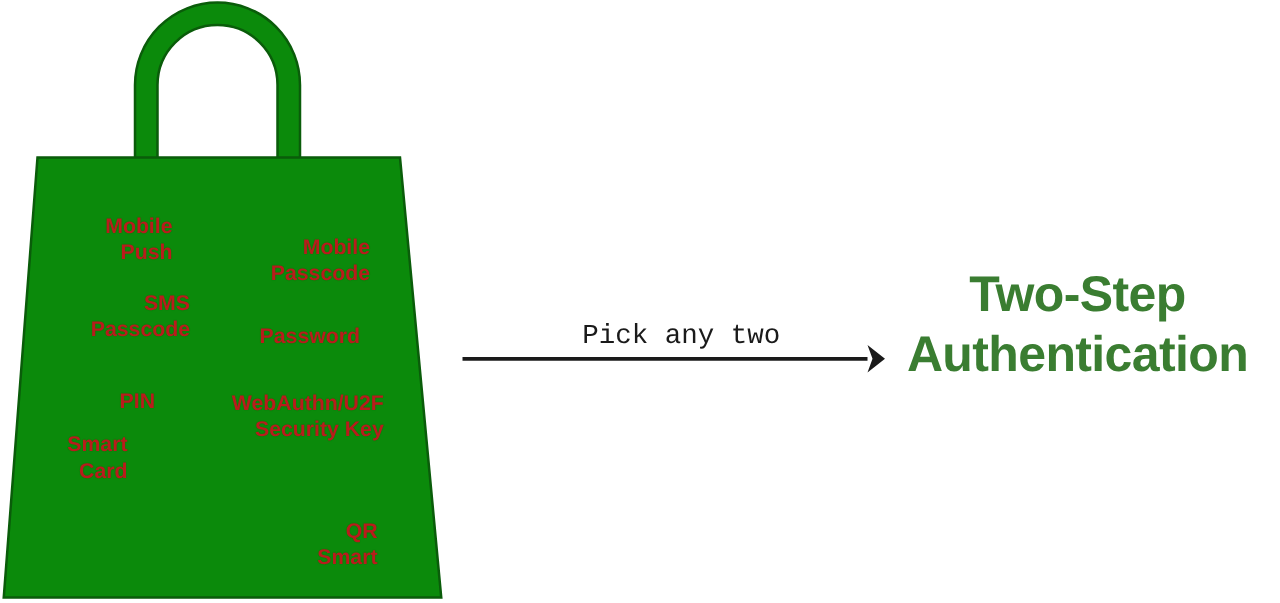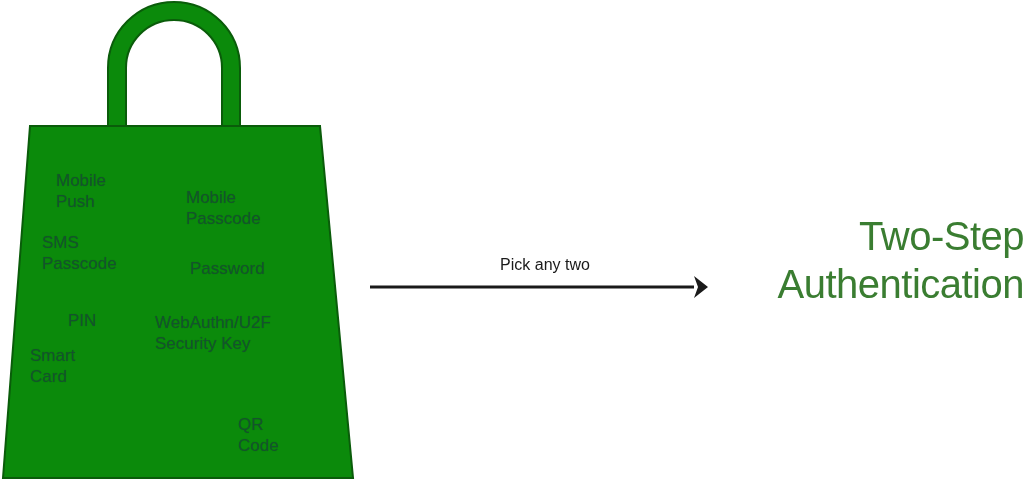--- a/index.html
+++ b/index.html
@@ -24,59 +24,60 @@
     position: absolute;
     left: 0;
     top: 0;
     width: 400px;
     height: 482px;
   }
 
   
   .factor-label {
     position: absolute;
-    color: #14532d;
+    color: #b91c1c;
     font-family: "Liberation Sans", sans-serif;
     font-size: 17px;
     line-height: 21px;
-    text-align: left;
+    text-align: right;
     white-space: pre-line;
     letter-spacing: 0px;
     text-shadow: 0 0 1px rgba(0,0,0,0.18);
+    font-weight: bold;
   }
 
   
   #arrow-svg {
     position: absolute;
     left: 360px;
     top: 265px;
     width: 360px;
     height: 50px;
   }
   #arrow-caption {
     position: absolute;
     left: 455px;
     top: 256px;
     width: 180px;
     text-align: center;
-    font-family: Liberation Sans, sans-serif;
-    font-size: 16px;
+    font-family: Liberation Mono, monospace;
+    font-size: 22px;
     color: #1a1a1a;
     white-space: nowrap;
   }
 
   
   #result-text {
     position: absolute;
     left: 700px;
     top: 212px;
     width: 324px;
-    text-align: right;
+    text-align: center;
     font-family: "Liberation Sans", sans-serif;
-    font-weight: normal;
+    font-weight: bold;
     font-size: 40px;
     line-height: 48px;
     color: #3a7d31;
     letter-spacing: -0.5px;
   }
   #result-text .rline { display: block; white-space: nowrap; }
 </style>
 </head>
 <body>
 
@@ -112,21 +113,21 @@
 
   <div class="factor-label" style="left:155px; top:312px; width:152px;">WebAuthn/U2F
 Security Key</div>
 
   <div class="factor-label" style="left:30px; top:345px; width:72px;">Smart
 Card</div>
 
 
 
   <div class="factor-label" style="left:238px; top:414px; width:64px;">QR
-Code</div>
+Smart</div>
 
   <svg id="arrow-svg" viewBox="0 0 360 50" aria-hidden="true">
     <line x1="10" y1="22" x2="334" y2="22" stroke="#1a1a1a" stroke-width="3"></line>
     <polygon points="334,11 348,22 334,33 338,22" fill="#1a1a1a"></polygon>
   </svg>
 
   <div id="arrow-caption">Pick any two</div>
 
   <div id="result-text">
     <span class="rline">Two-Step</span>

